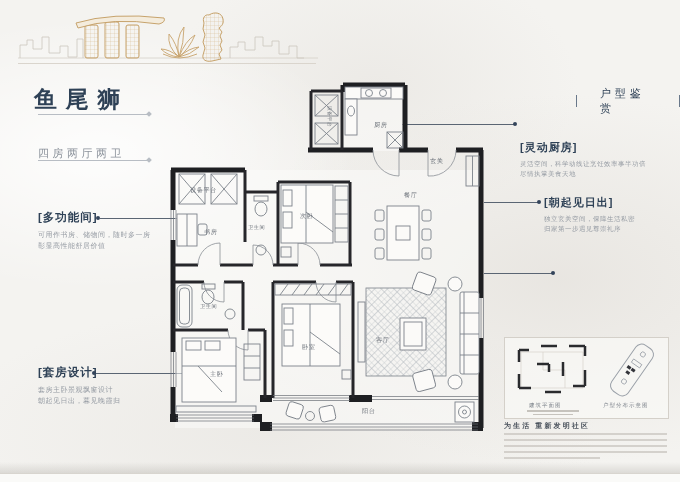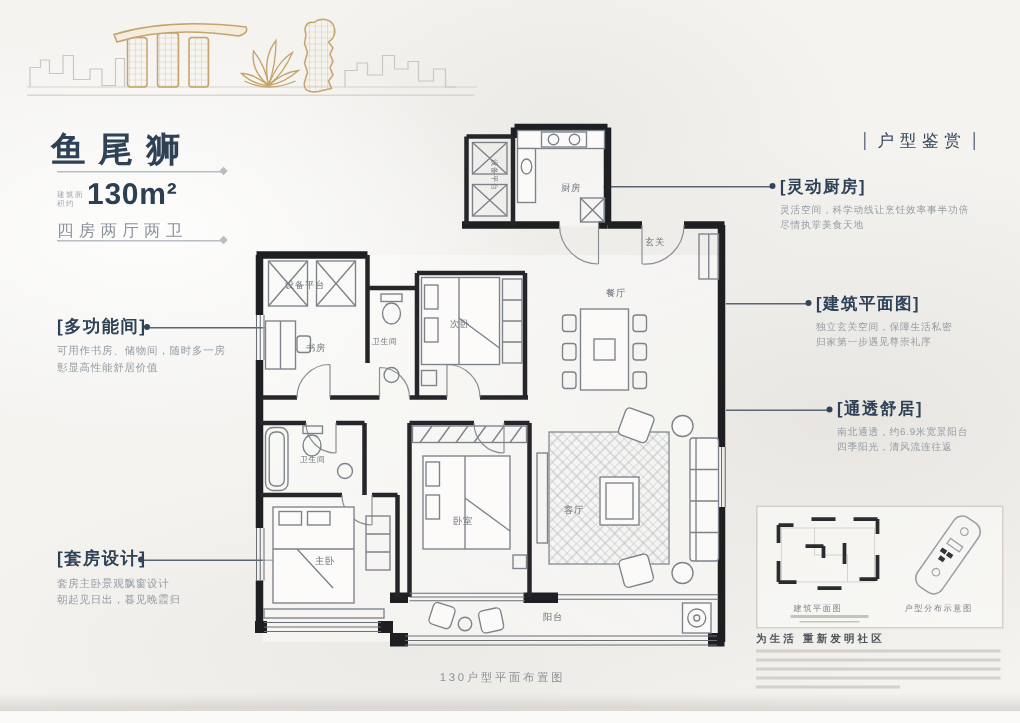--- a/index.html
+++ b/index.html
@@ -25,21 +25,21 @@
   .area-row{left:38px;top:119px;display:flex;align-items:flex-end;}
   .area-note{width:18px;font-size:5px;line-height:6px;color:#9fa5ad;margin-right:2px;margin-bottom:3px;letter-spacing:1px;}
   .area-value{font-size:20px;font-weight:bold;color:#2d4053;letter-spacing:.5px;}
   .layout-text{left:38px;top:146px;font-size:11px;color:#8b929b;letter-spacing:.32em;}
   
   .anno-title{font-size:11.5px;font-weight:bold;color:#2e4156;letter-spacing:1px;}
   .anno-lines{margin-top:4px;font-size:7px;line-height:11px;color:#959ba3;letter-spacing:.5px;}
   .leader{height:1px;background:#5a6573;}
   .leader-dot{width:4px;height:4px;border-radius:50%;background:#33445a;}
   
-  .section-title{left:576px;top:86px;display:flex;align-items:center;}
+  .section-title{left:576px;top:86px;display:flex;align-items:center;gap:15px;}
   .section-title .bar{width:1px;height:12px;background:#69788a;}
   .section-title .txt{font-size:11px;color:#2e4156;letter-spacing:.35em;margin:0 5px 0 8px;}
   
   .plan-caption{left:240px;top:447px;width:190px;text-align:center;font-size:7.5px;color:#8b9097;letter-spacing:.25em;}
   
   .legend-box{left:504px;top:337px;width:163px;height:80px;border:1px solid #d4d0c9;background:rgba(250,249,247,.7);}
   .legend-cap{position:absolute;font-size:5.5px;color:#7d838b;letter-spacing:1px;}
   .tinybar{position:absolute;height:1.5px;background:#c6c3bd;}
   .slogan{left:504px;top:421px;font-size:7px;font-weight:bold;color:#4a525c;letter-spacing:.3em;}
   .disc{position:absolute;height:2px;background:#c9c6c0;opacity:.75;}
@@ -85,24 +85,20 @@
     <g stroke="#c7a36c" stroke-width="1" fill="url(#goldgrid)">
       <path d="M191,10 c6,-4 13,-2 14,4 c1,4 -1,7 -4,9 l3,4 -2,4 2,5 -2,4 2,5 -3,4 2,5 -9,2 c-6,1 -10,-1 -9,-6 l2,-7 -2,-6 2,-7 -2,-6 1,-6 c-2,-5 1,-9 5,-8 z"></path>
     </g>
   </svg>
   <div class="abs header-rule"></div>
 
   <div class="abs unit-name">鱼尾狮</div>
   <div class="abs divider" style="left:38px;top:114px;width:112px;">
       <span class="diamond"></span>
     </div>
-  <div class="abs area-row">
-    <div class="area-note">建筑面积约</div>
-    <div class="area-value">130m²</div>
-  </div>
   <div class="abs layout-text">四房两厅两卫</div>
   <div class="abs divider" style="left:38px;top:160px;width:112px;">
       <span class="diamond"></span>
     </div>
 
   <div class="abs" style="left:38px;top:210px;width:150px;">
     <div class="anno-title">[多功能间]</div>
     <div class="anno-lines">
       <div>可用作书房、储物间，随时多一房</div>
       <div>彰显高性能舒居价值</div>
@@ -123,46 +119,39 @@
 
   <div class="abs section-title">
     <span class="bar"></span>
     <span class="txt">户型鉴赏</span>
     <span class="bar"></span>
   </div>
 
   <div class="abs leader" style="left:402px;top:123.5px;width:114px;"></div>
   <div class="abs leader-dot" style="left:513px;top:121.5px;"></div>
   <div class="abs" style="left:520px;top:117px;width:148px;">
-    <div class="anno-title" style="font-size:11px;">[灵动厨房]</div>
+    <div class="anno-title" style="font-size:11px;margin-top:23px;">[灵动厨房]</div>
     <div class="anno-lines" style="font-size:6.5px;line-height:10px;">
       <div>灵活空间，科学动线让烹饪效率事半功倍</div>
       <div>尽情执掌美食天地</div>
     </div>
   </div>
 
   <div class="abs leader" style="left:484px;top:201.5px;width:56px;"></div>
   <div class="abs leader-dot" style="left:537px;top:199.5px;"></div>
   <div class="abs" style="left:544px;top:195px;width:130px;">
-    <div class="anno-title" style="font-size:11px;">[建筑平面图]</div>
+    <div class="anno-title" style="font-size:11px;">[朝起见日出]</div>
     <div class="anno-lines" style="font-size:6.5px;line-height:10px;">
       <div>独立玄关空间，保障生活私密</div>
       <div>归家第一步遇见尊崇礼序</div>
     </div>
   </div>
 
   <div class="abs leader" style="left:484px;top:272.5px;width:70px;"></div>
   <div class="abs leader-dot" style="left:551px;top:270.5px;"></div>
-  <div class="abs" style="left:558px;top:265px;width:120px;">
-    <div class="anno-title" style="font-size:11px;">[通透舒居]</div>
-    <div class="anno-lines" style="font-size:6.5px;line-height:10px;">
-      <div>南北通透，约6.9米宽景阳台</div>
-      <div>四季阳光，清风流连往返</div>
-    </div>
-  </div>
 
   <svg class="abs" style="left:168px;top:82px;" width="325" height="355" viewBox="0 0 325 355">
     <defs>
       <pattern id="rugpat" width="9" height="9" patternUnits="userSpaceOnUse" patternTransform="rotate(45)">
         <path d="M0,0 H9 M0,4.5 H9 M0,0 V9 M4.5,0 V9" stroke="#b9bdc3" stroke-width="0.6"></path>
       </pattern>
     </defs>
 
     <rect x="7" y="88" width="306" height="258" fill="rgba(252,252,250,.55)"></rect>
     <rect x="175" y="3" width="62" height="66" fill="rgba(252,252,250,.55)"></rect>
@@ -328,21 +317,20 @@
       <text x="262" y="81">玄关</text>
       <text x="236" y="115">餐厅</text>
       <text x="32" y="226" font-size="5.2">卫生间</text>
       <text x="42" y="294">主卧</text>
       <text x="134" y="267">卧室</text>
       <text x="208" y="260">客厅</text>
       <text x="194" y="331">阳台</text>
     </g>
   </svg>
 
-  <div class="abs plan-caption">130户型平面布置图</div>
 
   <div class="abs legend-box">
 
     <svg class="abs" style="left:8px;top:4px;" width="78" height="56" viewBox="0 0 78 56">
       <g stroke="#d7d3cc" stroke-width="0.7" fill="none">
         <path d="M8,10 H70 M8,10 V46 M70,10 V46 M8,46 H70 M30,10 V28 M30,28 H52 M52,28 V46"></path>
       </g>
       <g stroke="#2a2b2e" stroke-width="2.5" fill="none">
         <path d="M6,8 V20 M6,8 H16"></path>
         <path d="M28,4 H44"></path>

